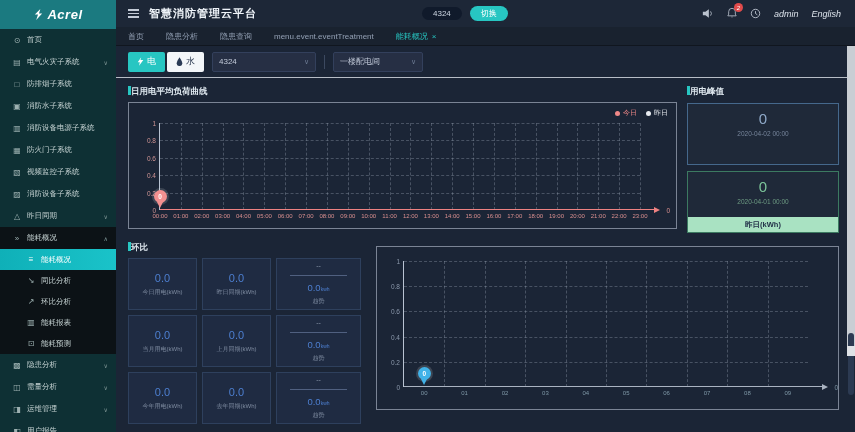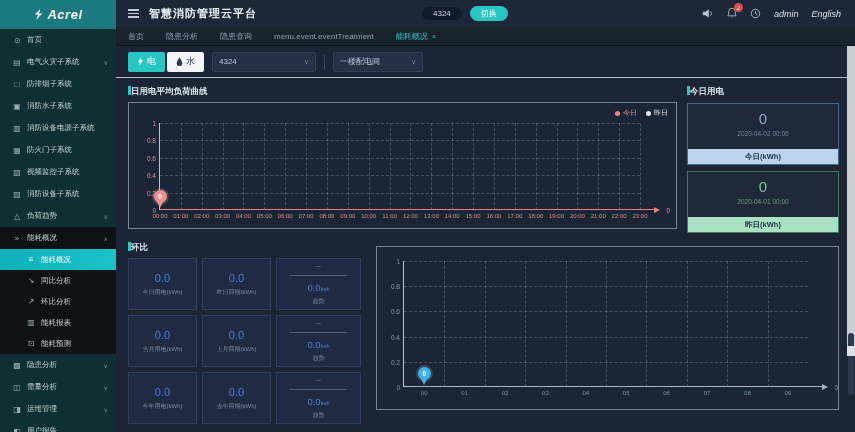--- a/index.html
+++ b/index.html
@@ -143,21 +143,21 @@
       <div class="side-item">
         <span class="si-icon">▧</span>
         <span class="si-label">视频监控子系统</span>
       </div>
       <div class="side-item">
         <span class="si-icon">▨</span>
         <span class="si-label">消防设备子系统</span>
       </div>
       <div class="side-item">
         <span class="si-icon">△</span>
-        <span class="si-label">负荷趋势</span>
+        <span class="si-label">昨日同期</span>
         <span class="si-chev">∨</span>
       </div>
       <div class="side-item dark">
         <span class="si-icon">»</span>
         <span class="si-label">能耗概况</span>
         <span class="si-chev">∧</span>
       </div>
       <div class="side-item sub active dark">
         <span class="si-icon">≡</span>
         <span class="si-label">能耗概况</span>
@@ -366,27 +366,26 @@
                 <span class="pin-b" style="background:#f29090">0</span>
                 <span class="pin-t" style="border-top-color:#f29090"></span>
               </div>
             </div>
         </div>
       </div>
 
       <div class="peak-sec">
         <div class="sec-title">
           <span class="sec-bar"></span>
-          <span>今日用电</span>
+          <span>用电峰值</span>
         </div>
         <div>
             <div class="peak-card" style="border-color:#45688c">
               <div class="pv" style="color:#8fa9c9">0</div>
               <div class="pt" style="color:#76849a">2020-04-02 00:00</div>
-              <div class="pf" style="background:#bcd3ee">今日(kWh)</div>
             </div>
             <div class="peak-card" style="border-color:#3c7a61">
               <div class="pv" style="color:#7cc59a">0</div>
               <div class="pt" style="color:#6d9a82">2020-04-01 00:00</div>
               <div class="pf" style="background:#a9e2c2">昨日(kWh)</div>
             </div>
           </div>
       </div>
     </div>
 

